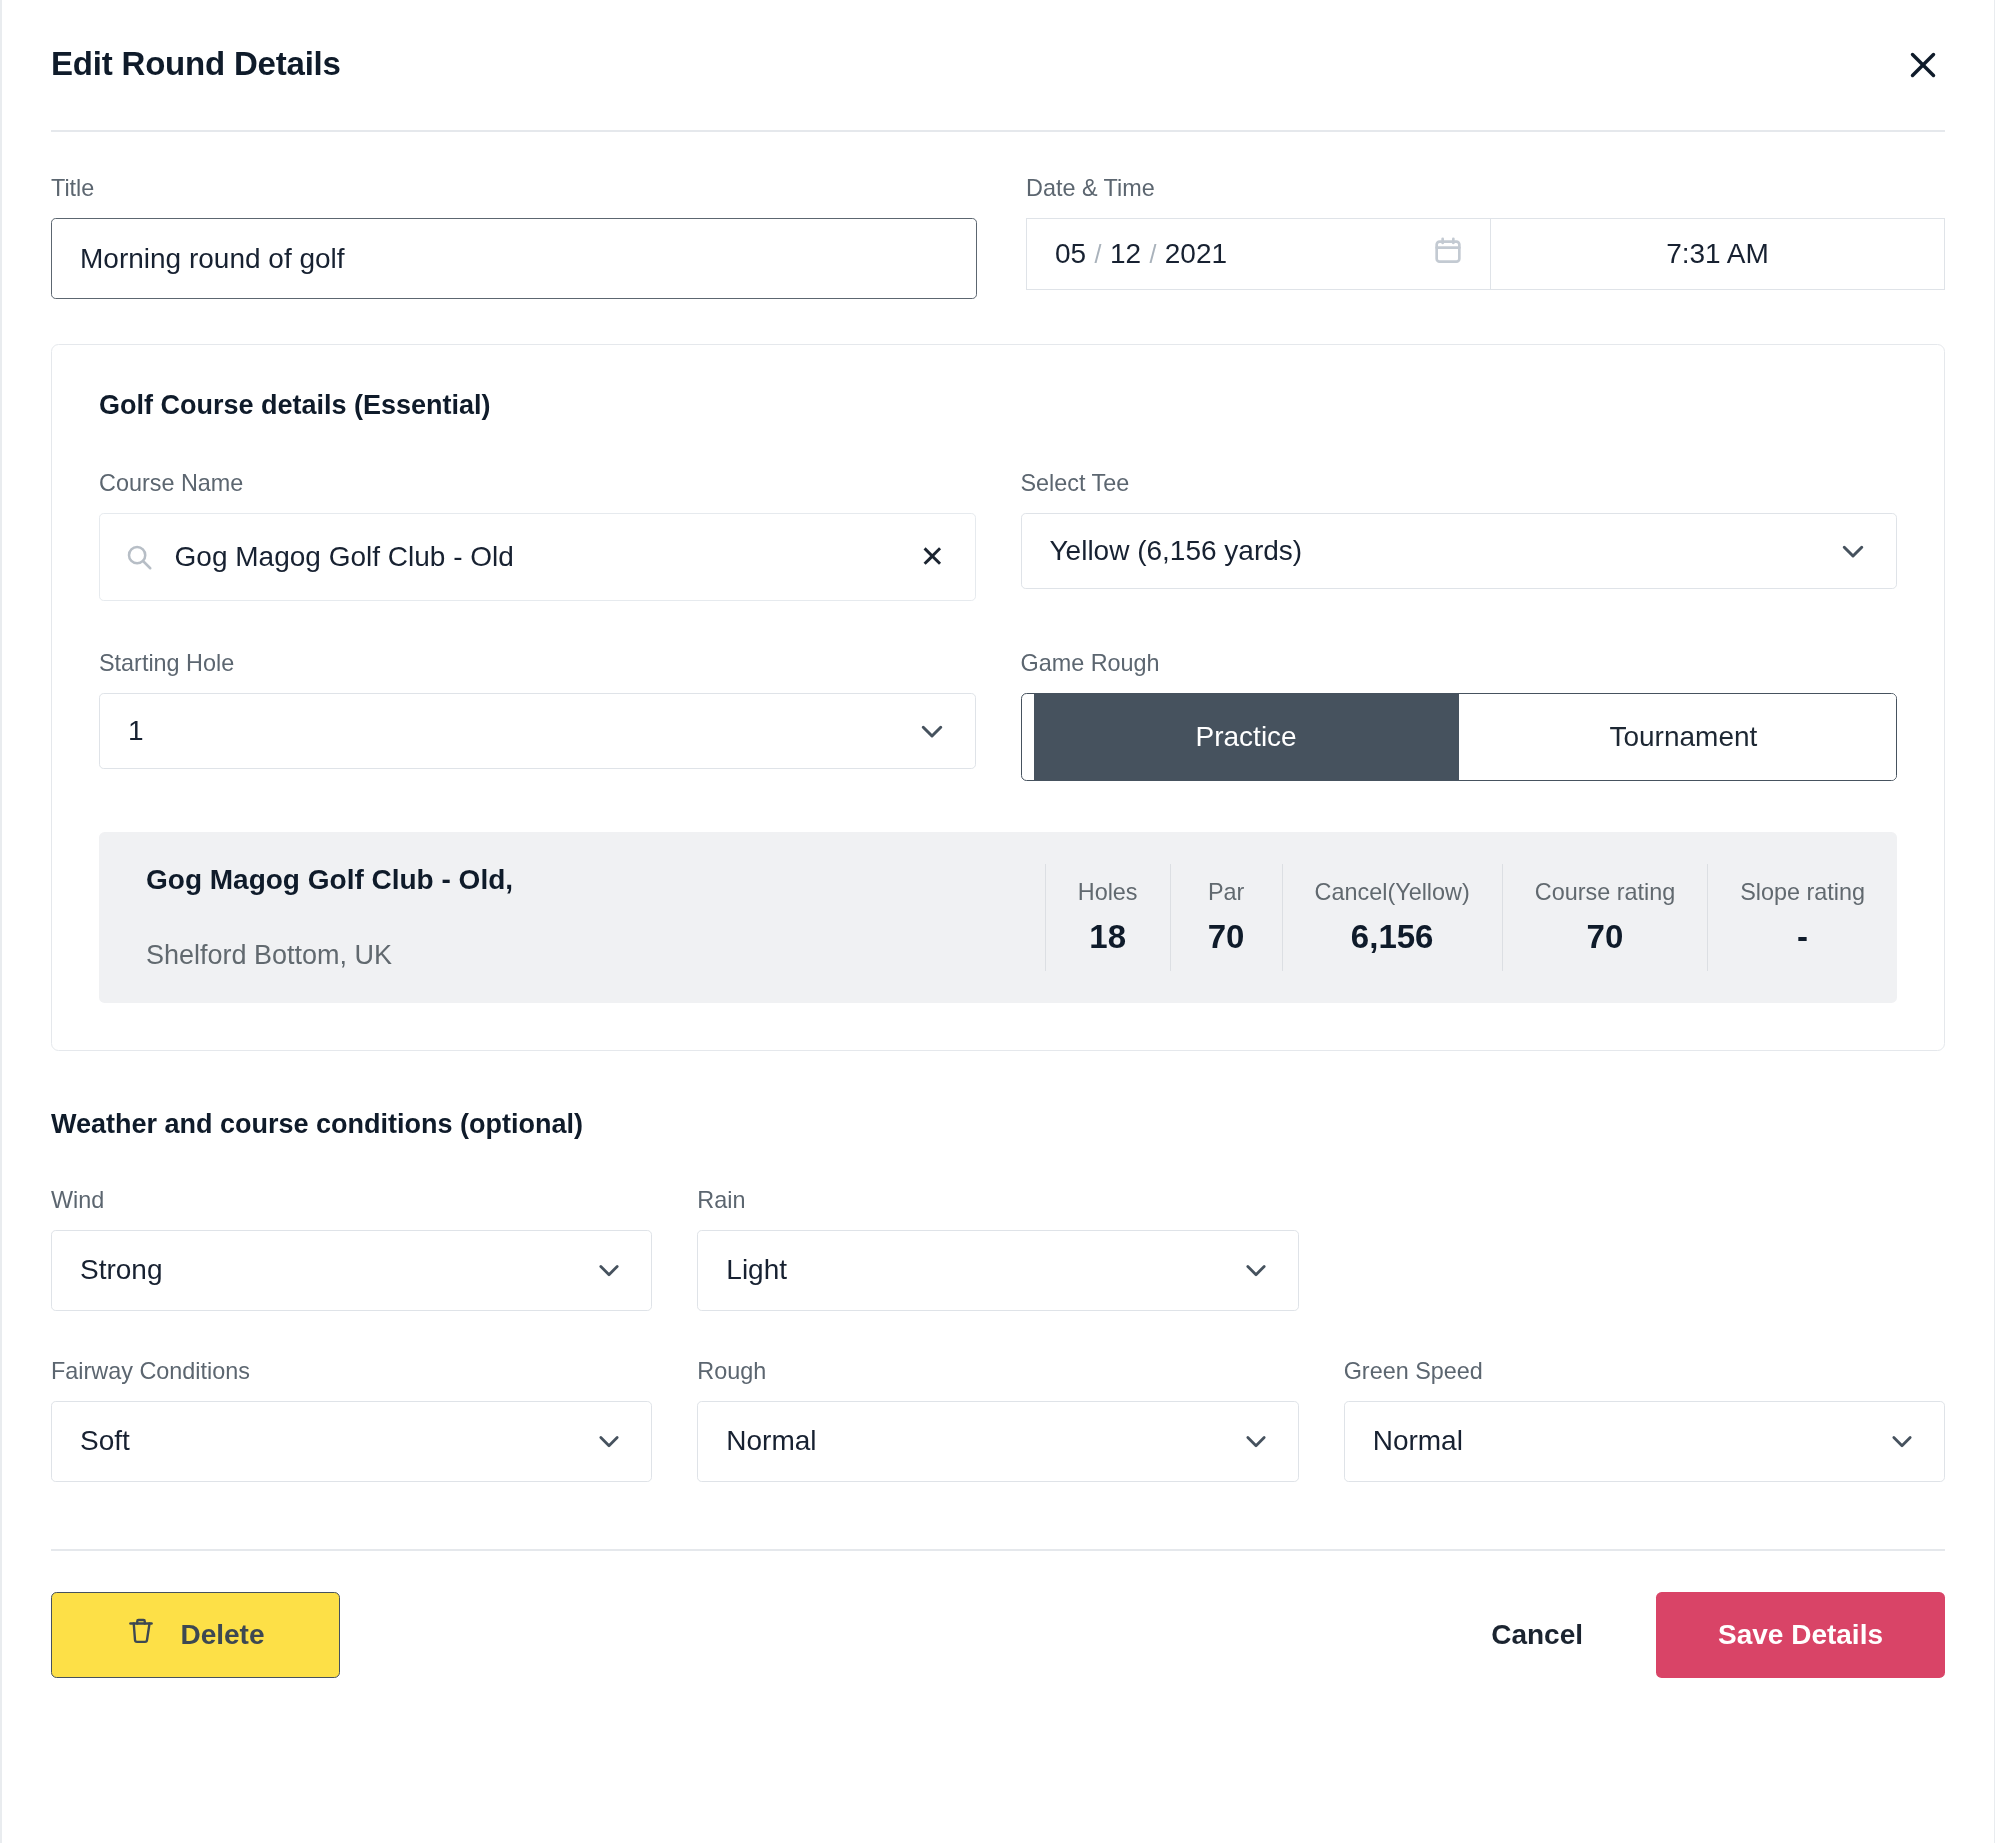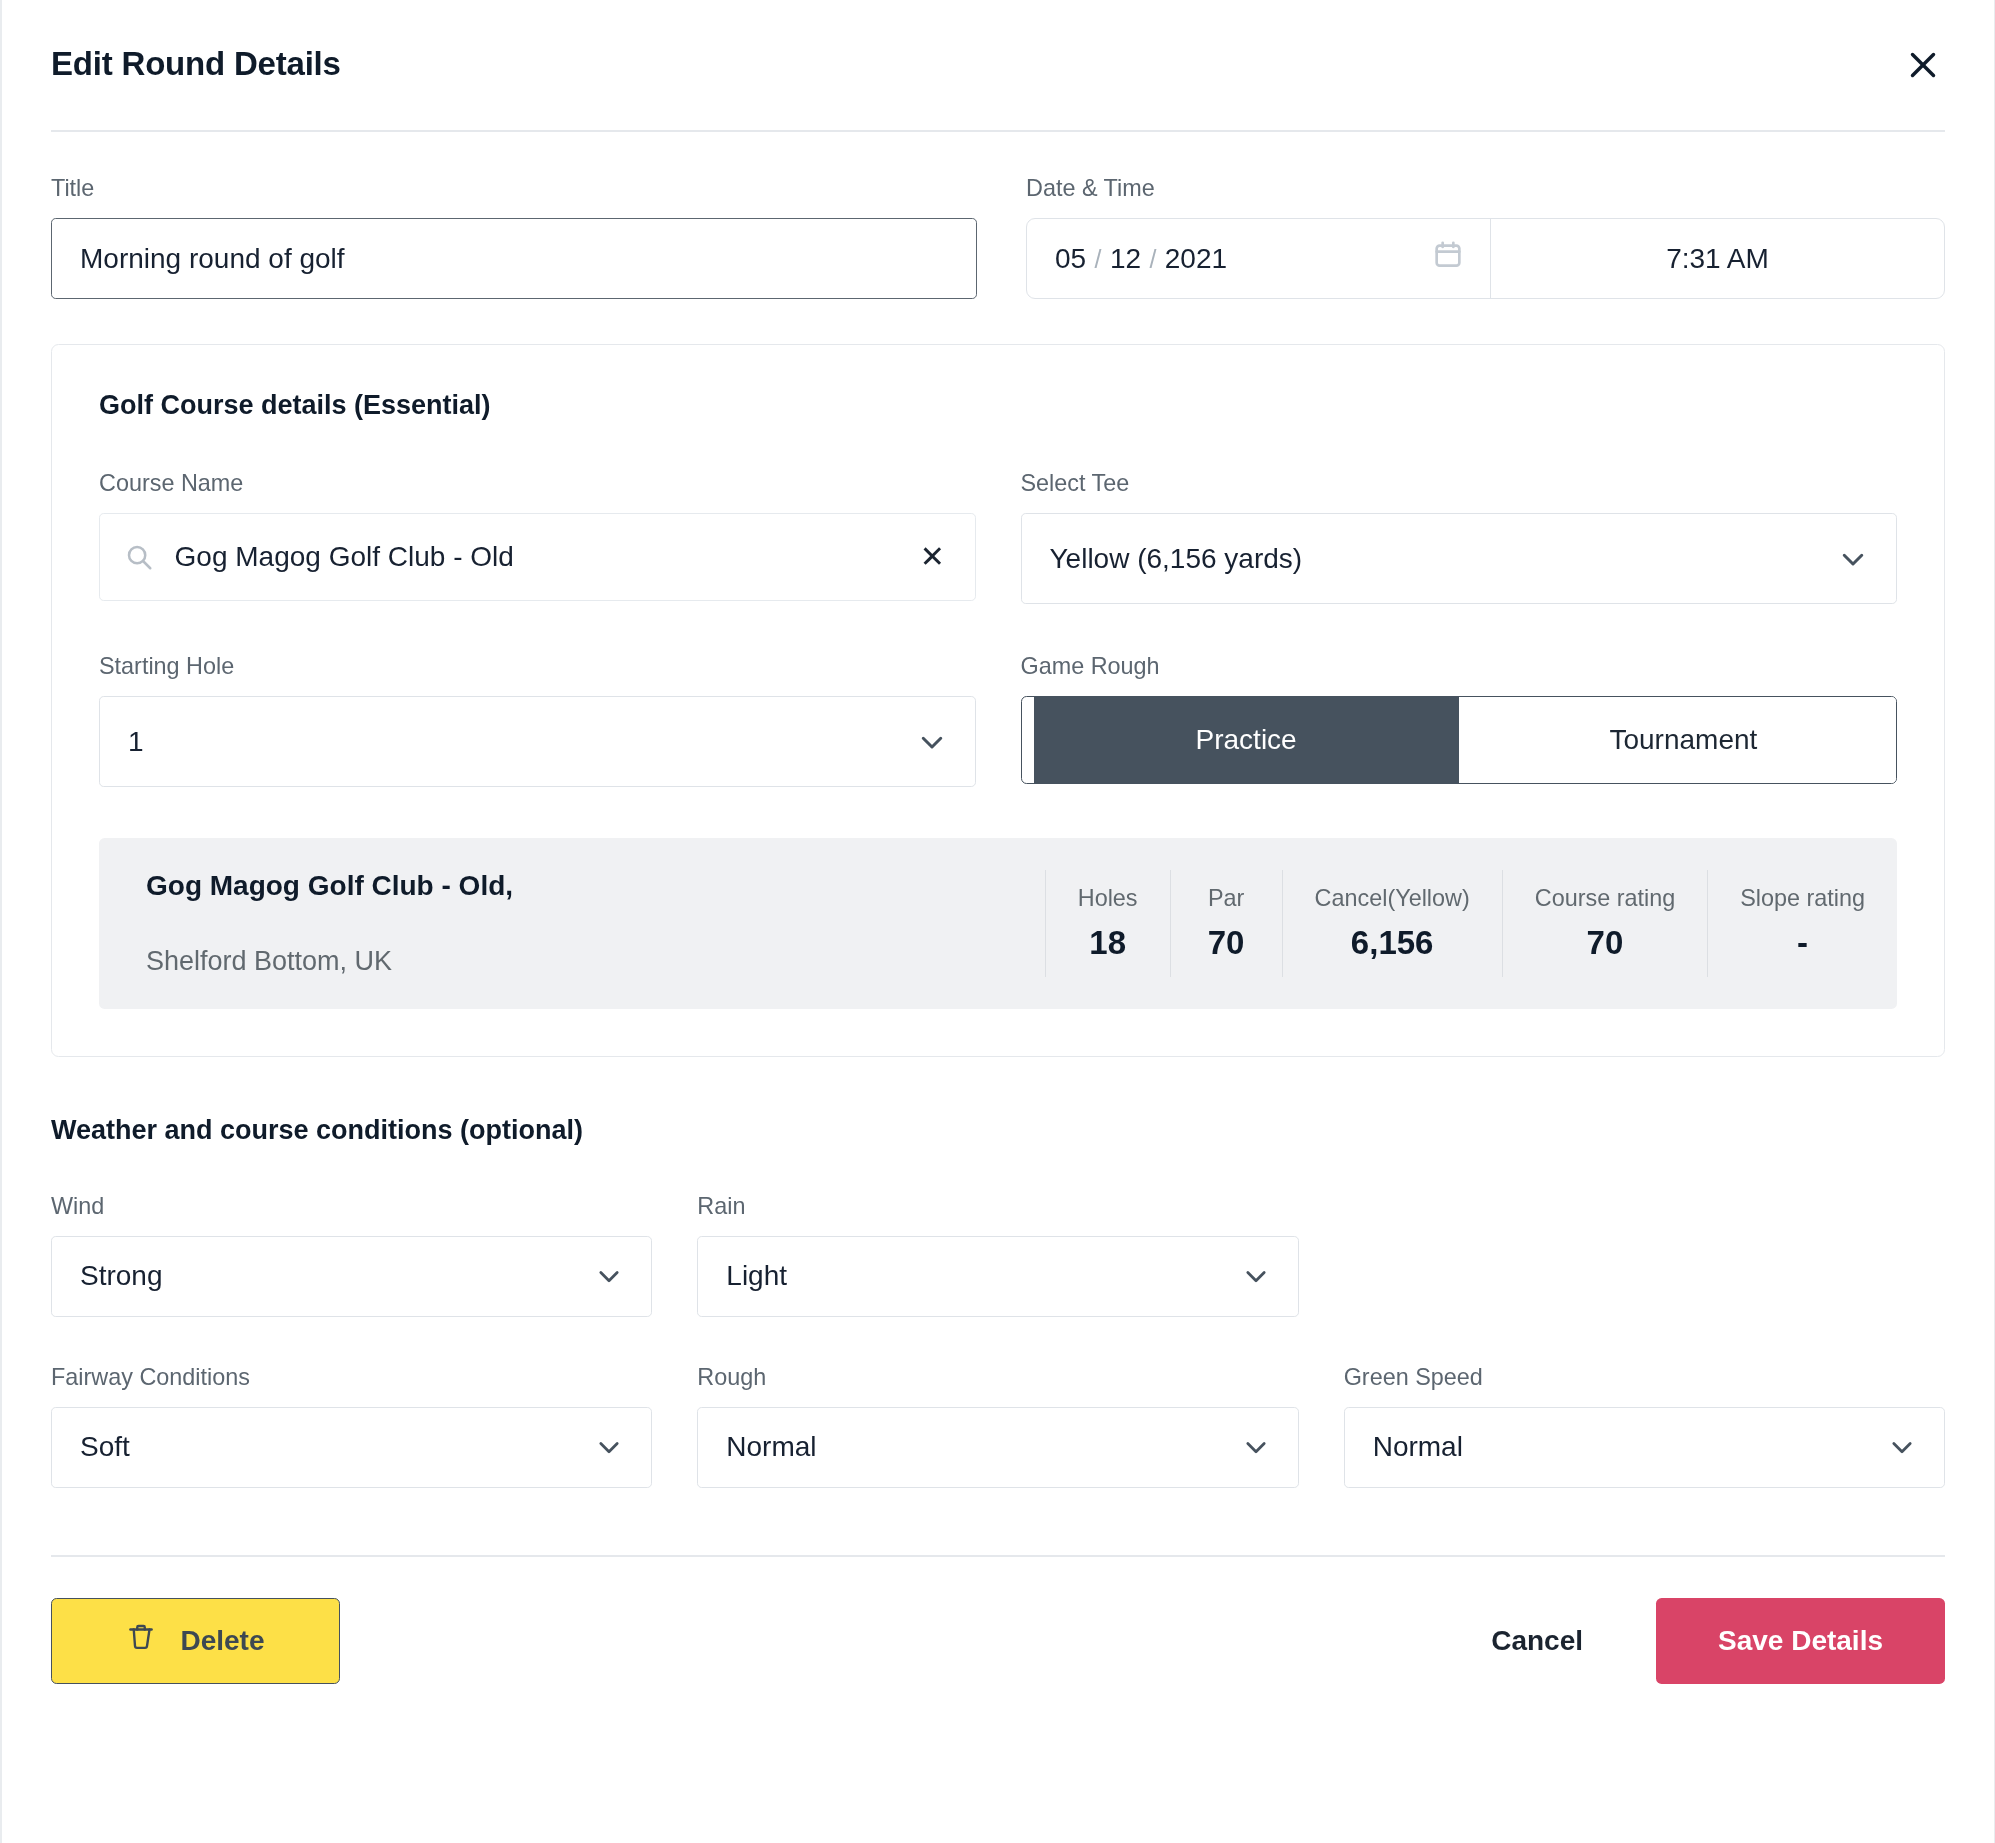--- a/index.html
+++ b/index.html
@@ -95,23 +95,23 @@
   .row-top {
     display: flex;
     gap: 49px;
     margin-top: 43px;
   }
   .col-title  { width: 926px; }
   .col-date   { flex: 1; }
 
   .datetime-wrap {
     display: flex;
-    height: 81px;
+    height: 72px;
     border: 1.9px solid #dfe3e8;
-    border-radius: 9px;
+    border-radius: 0;
     overflow: hidden;
     background: #ffffff;
   }
   .date-part {
     flex: 0 0 464px;
     display: flex;
     align-items: center;
     justify-content: space-between;
     padding: 0 26px 0 28px;
     border-right: 1.9px solid #dfe3e8;
@@ -195,21 +195,21 @@
     color: #1d2733;
     border: none;
     font-family: "Liberation Sans", sans-serif;
     margin-left: 12px;
   }
   .seg-btn.active {
     background: #46525e;
     color: #ffffff;
   }
 
-  .select-box.tall { height: 91px; }
+  .select-box.tall { height: 76px; }
 
   
   .summary {
     margin-top: 51px;
     background: #f0f1f3;
     border-radius: 5.6px;
     display: flex;
     align-items: stretch;
     padding: 32px 0;
   }

